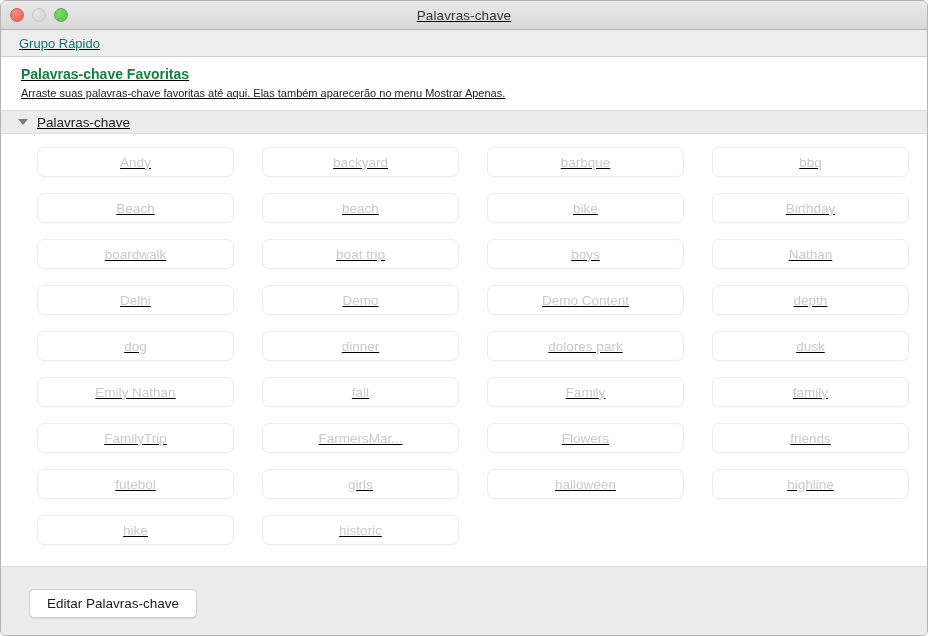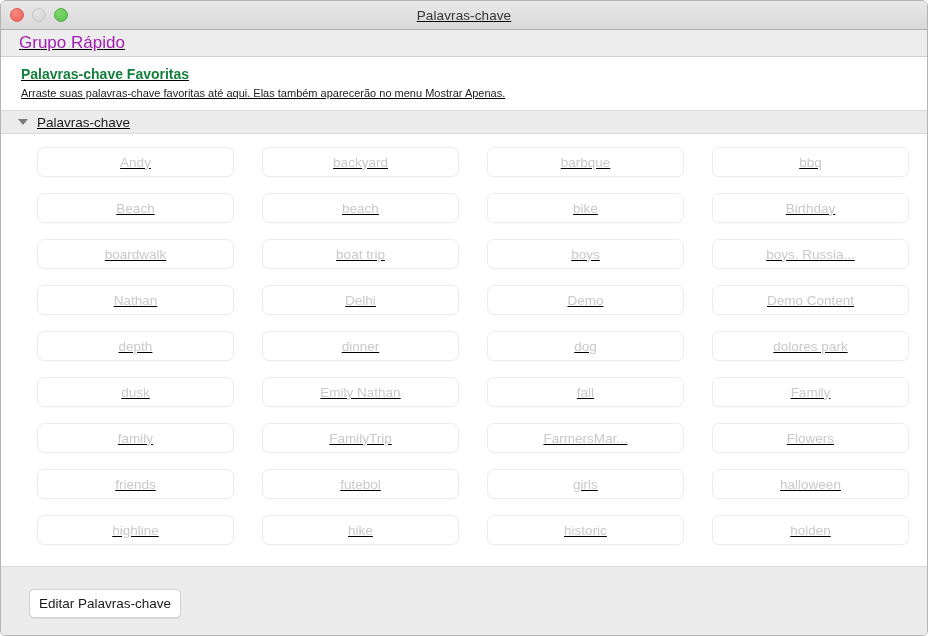--- a/index.html
+++ b/index.html
@@ -78,22 +78,22 @@
     height: 27px;
     flex: 0 0 27px;
     background: #ededed;
     border-bottom: 1px solid #cfcfcf;
     display: flex;
     align-items: center;
     padding-left: 18px;
     box-sizing: border-box;
   }
   .toolbar-label {
-    font-size: 17px;
-    color: #a21caf;
+    font-size: 13px;
+    color: #0f766e;
   }
 
   
   .favorites {
     background: #ffffff;
     padding: 8px 16px 7px 20px;
     box-sizing: border-box;
   }
   .fav-title {
     font-size: 14px;
@@ -173,21 +173,21 @@
     background: #ececec;
     border-top: 1px solid #dcdcdc;
     box-sizing: border-box;
     padding: 22px 0 0 28px;
   }
   .edit-btn {
     display: inline-flex;
     align-items: center;
     justify-content: center;
     height: 29px;
-    padding: 0 9px;
+    padding: 0 17px;
     background: #ffffff;
     border: 1px solid #d2d2d2;
     border-radius: 5px;
     font-size: 13.5px;
     font-family: "Liberation Sans", sans-serif;
     color: #1a1a1a;
     box-shadow: 0 0.5px 1px rgba(0,0,0,0.07);
     cursor: default;
   }
 </style>
@@ -225,45 +225,43 @@
         <div class="chip">backyard</div>
         <div class="chip">barbque</div>
         <div class="chip">bbq</div>
         <div class="chip">Beach</div>
         <div class="chip">beach</div>
         <div class="chip">bike</div>
         <div class="chip">Birthday</div>
         <div class="chip">boardwalk</div>
         <div class="chip">boat trip</div>
         <div class="chip">boys</div>
-        <div class="chip">boys. Russia...</div>
         <div class="chip">Nathan</div>
         <div class="chip">Delhi</div>
         <div class="chip">Demo</div>
         <div class="chip">Demo Content</div>
         <div class="chip">depth</div>
+        <div class="chip">dog</div>
         <div class="chip">dinner</div>
-        <div class="chip">dog</div>
         <div class="chip">dolores park</div>
         <div class="chip">dusk</div>
         <div class="chip">Emily Nathan</div>
         <div class="chip">fall</div>
         <div class="chip">Family</div>
         <div class="chip">family</div>
         <div class="chip">FamilyTrip</div>
         <div class="chip">FarmersMar...</div>
         <div class="chip">Flowers</div>
         <div class="chip">friends</div>
         <div class="chip">futebol</div>
         <div class="chip">girls</div>
         <div class="chip">halloween</div>
         <div class="chip">highline</div>
         <div class="chip">hike</div>
         <div class="chip">historic</div>
-        <div class="chip">holden</div>
       </div>
   </div>
 
   <div class="footer">
     <button class="edit-btn">Editar Palavras-chave</button>
   </div>
 
 </div>
 
 </body></html>

